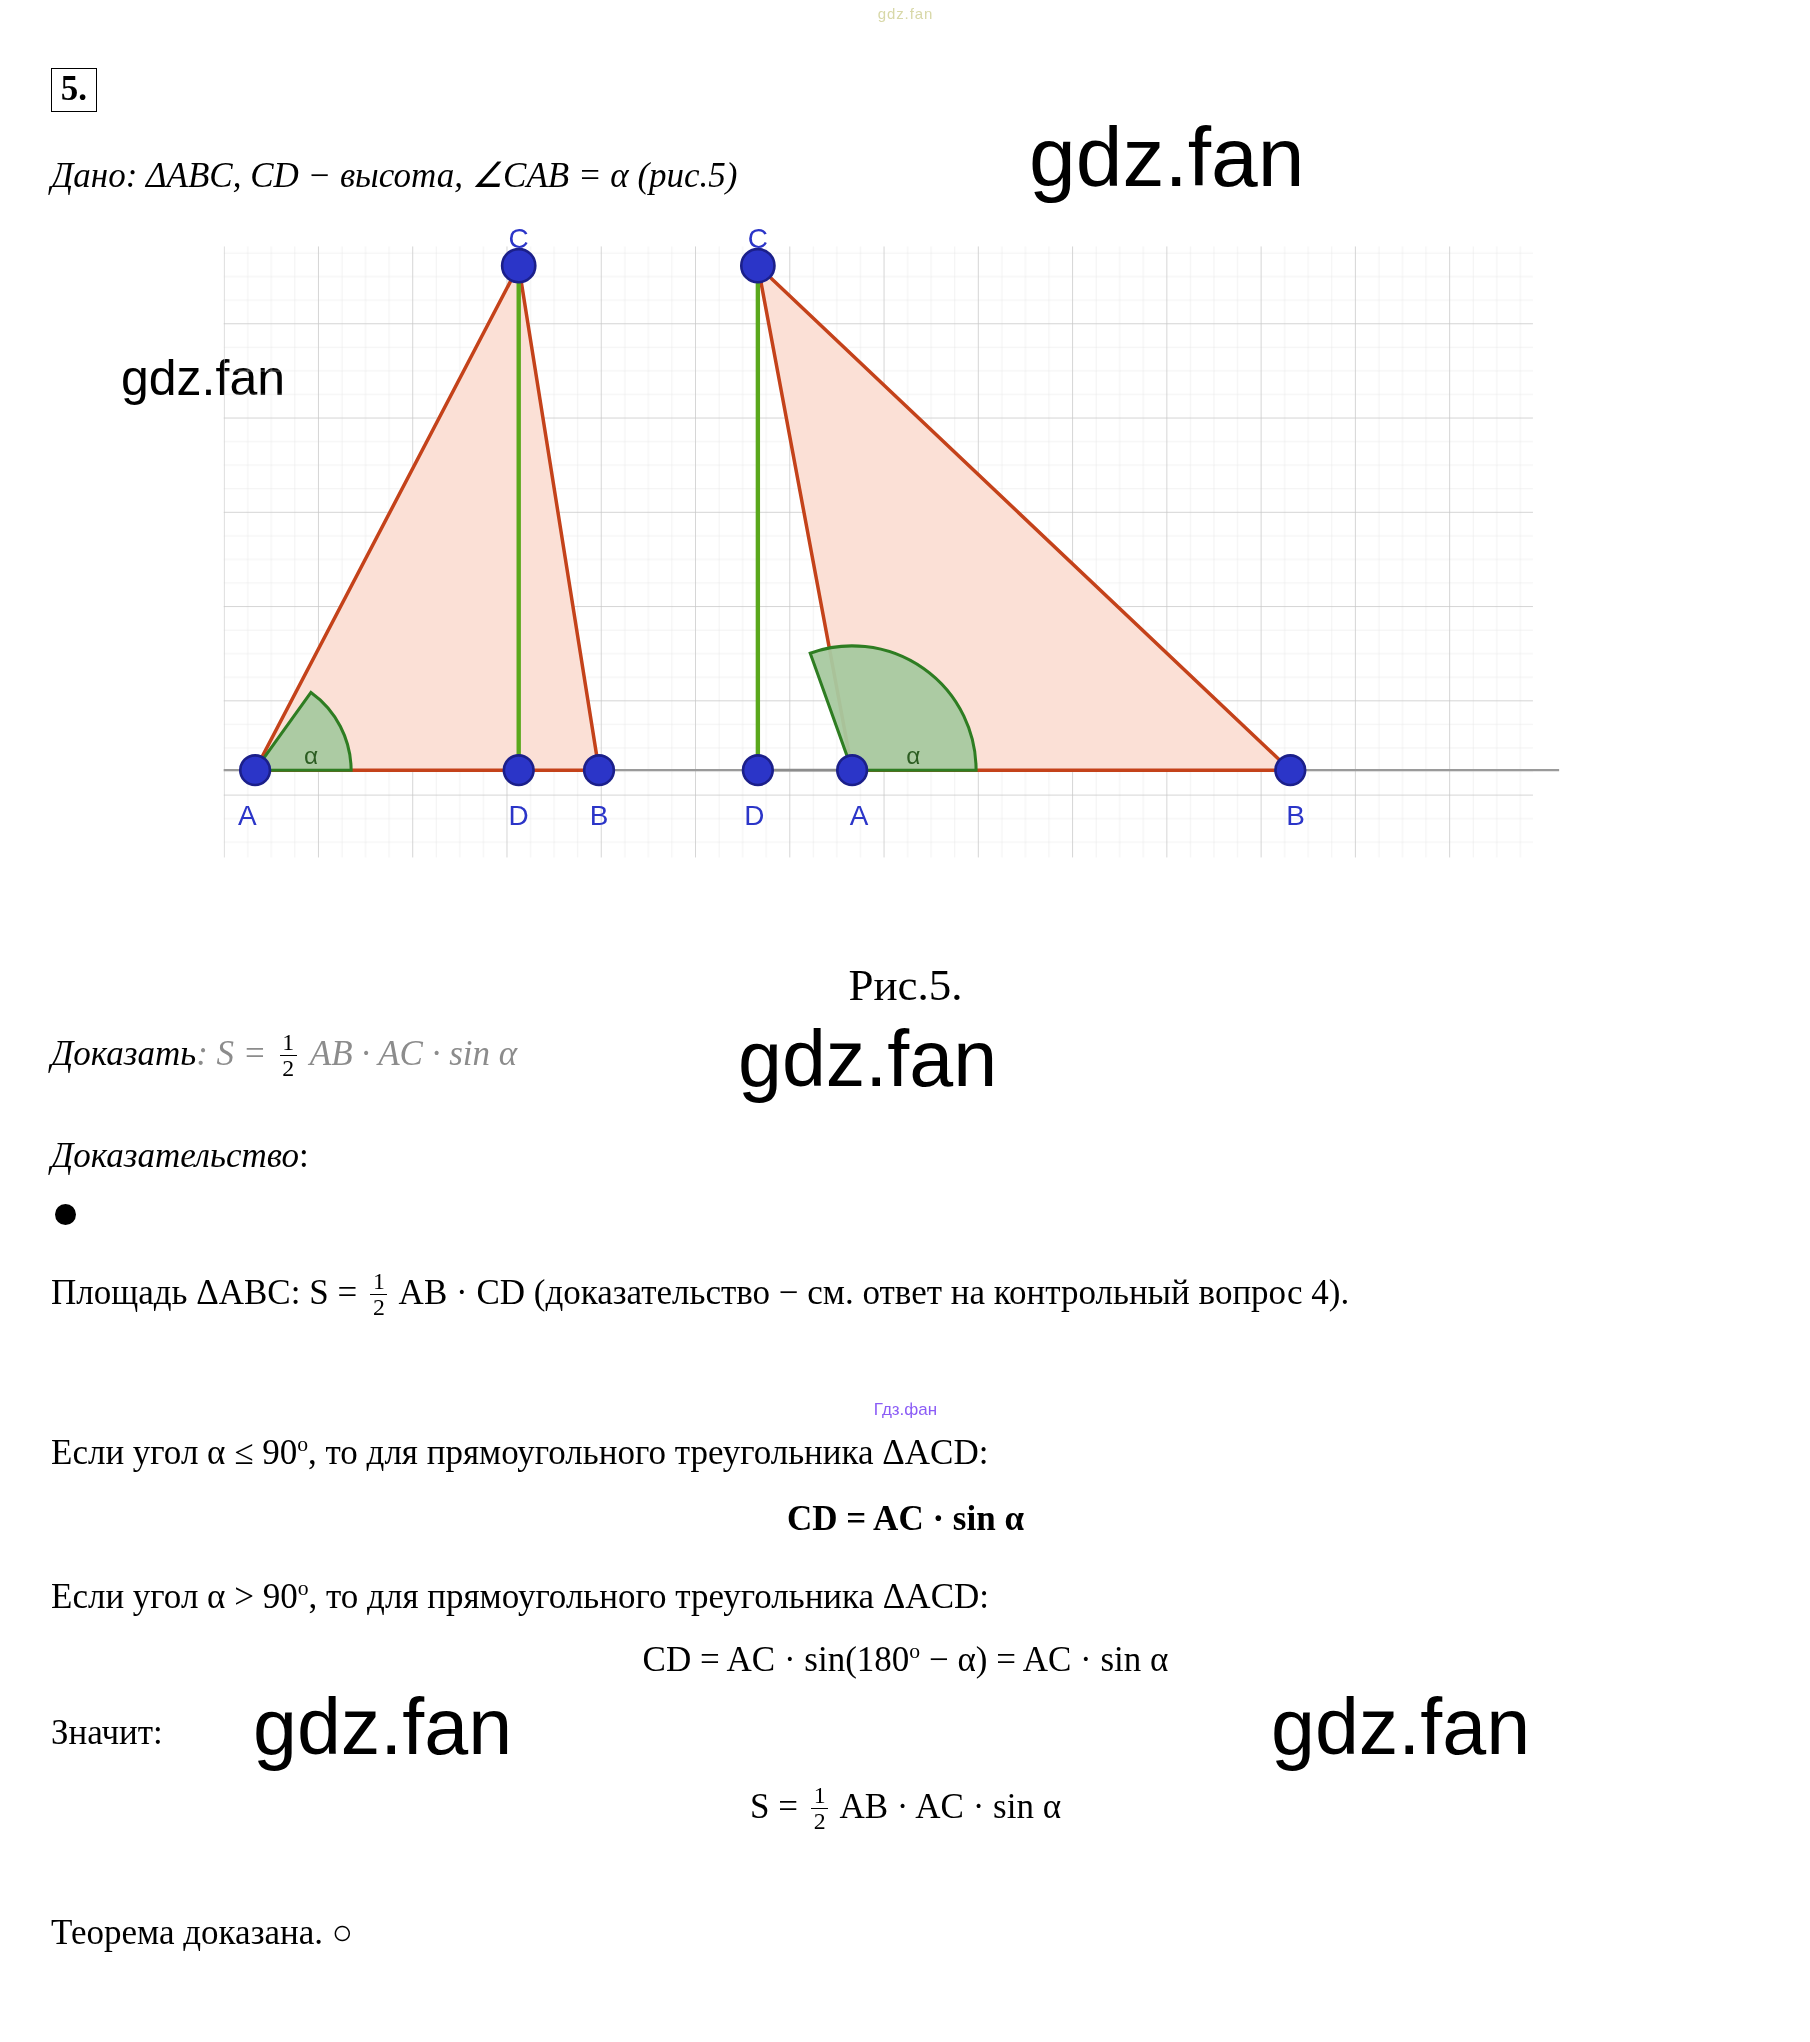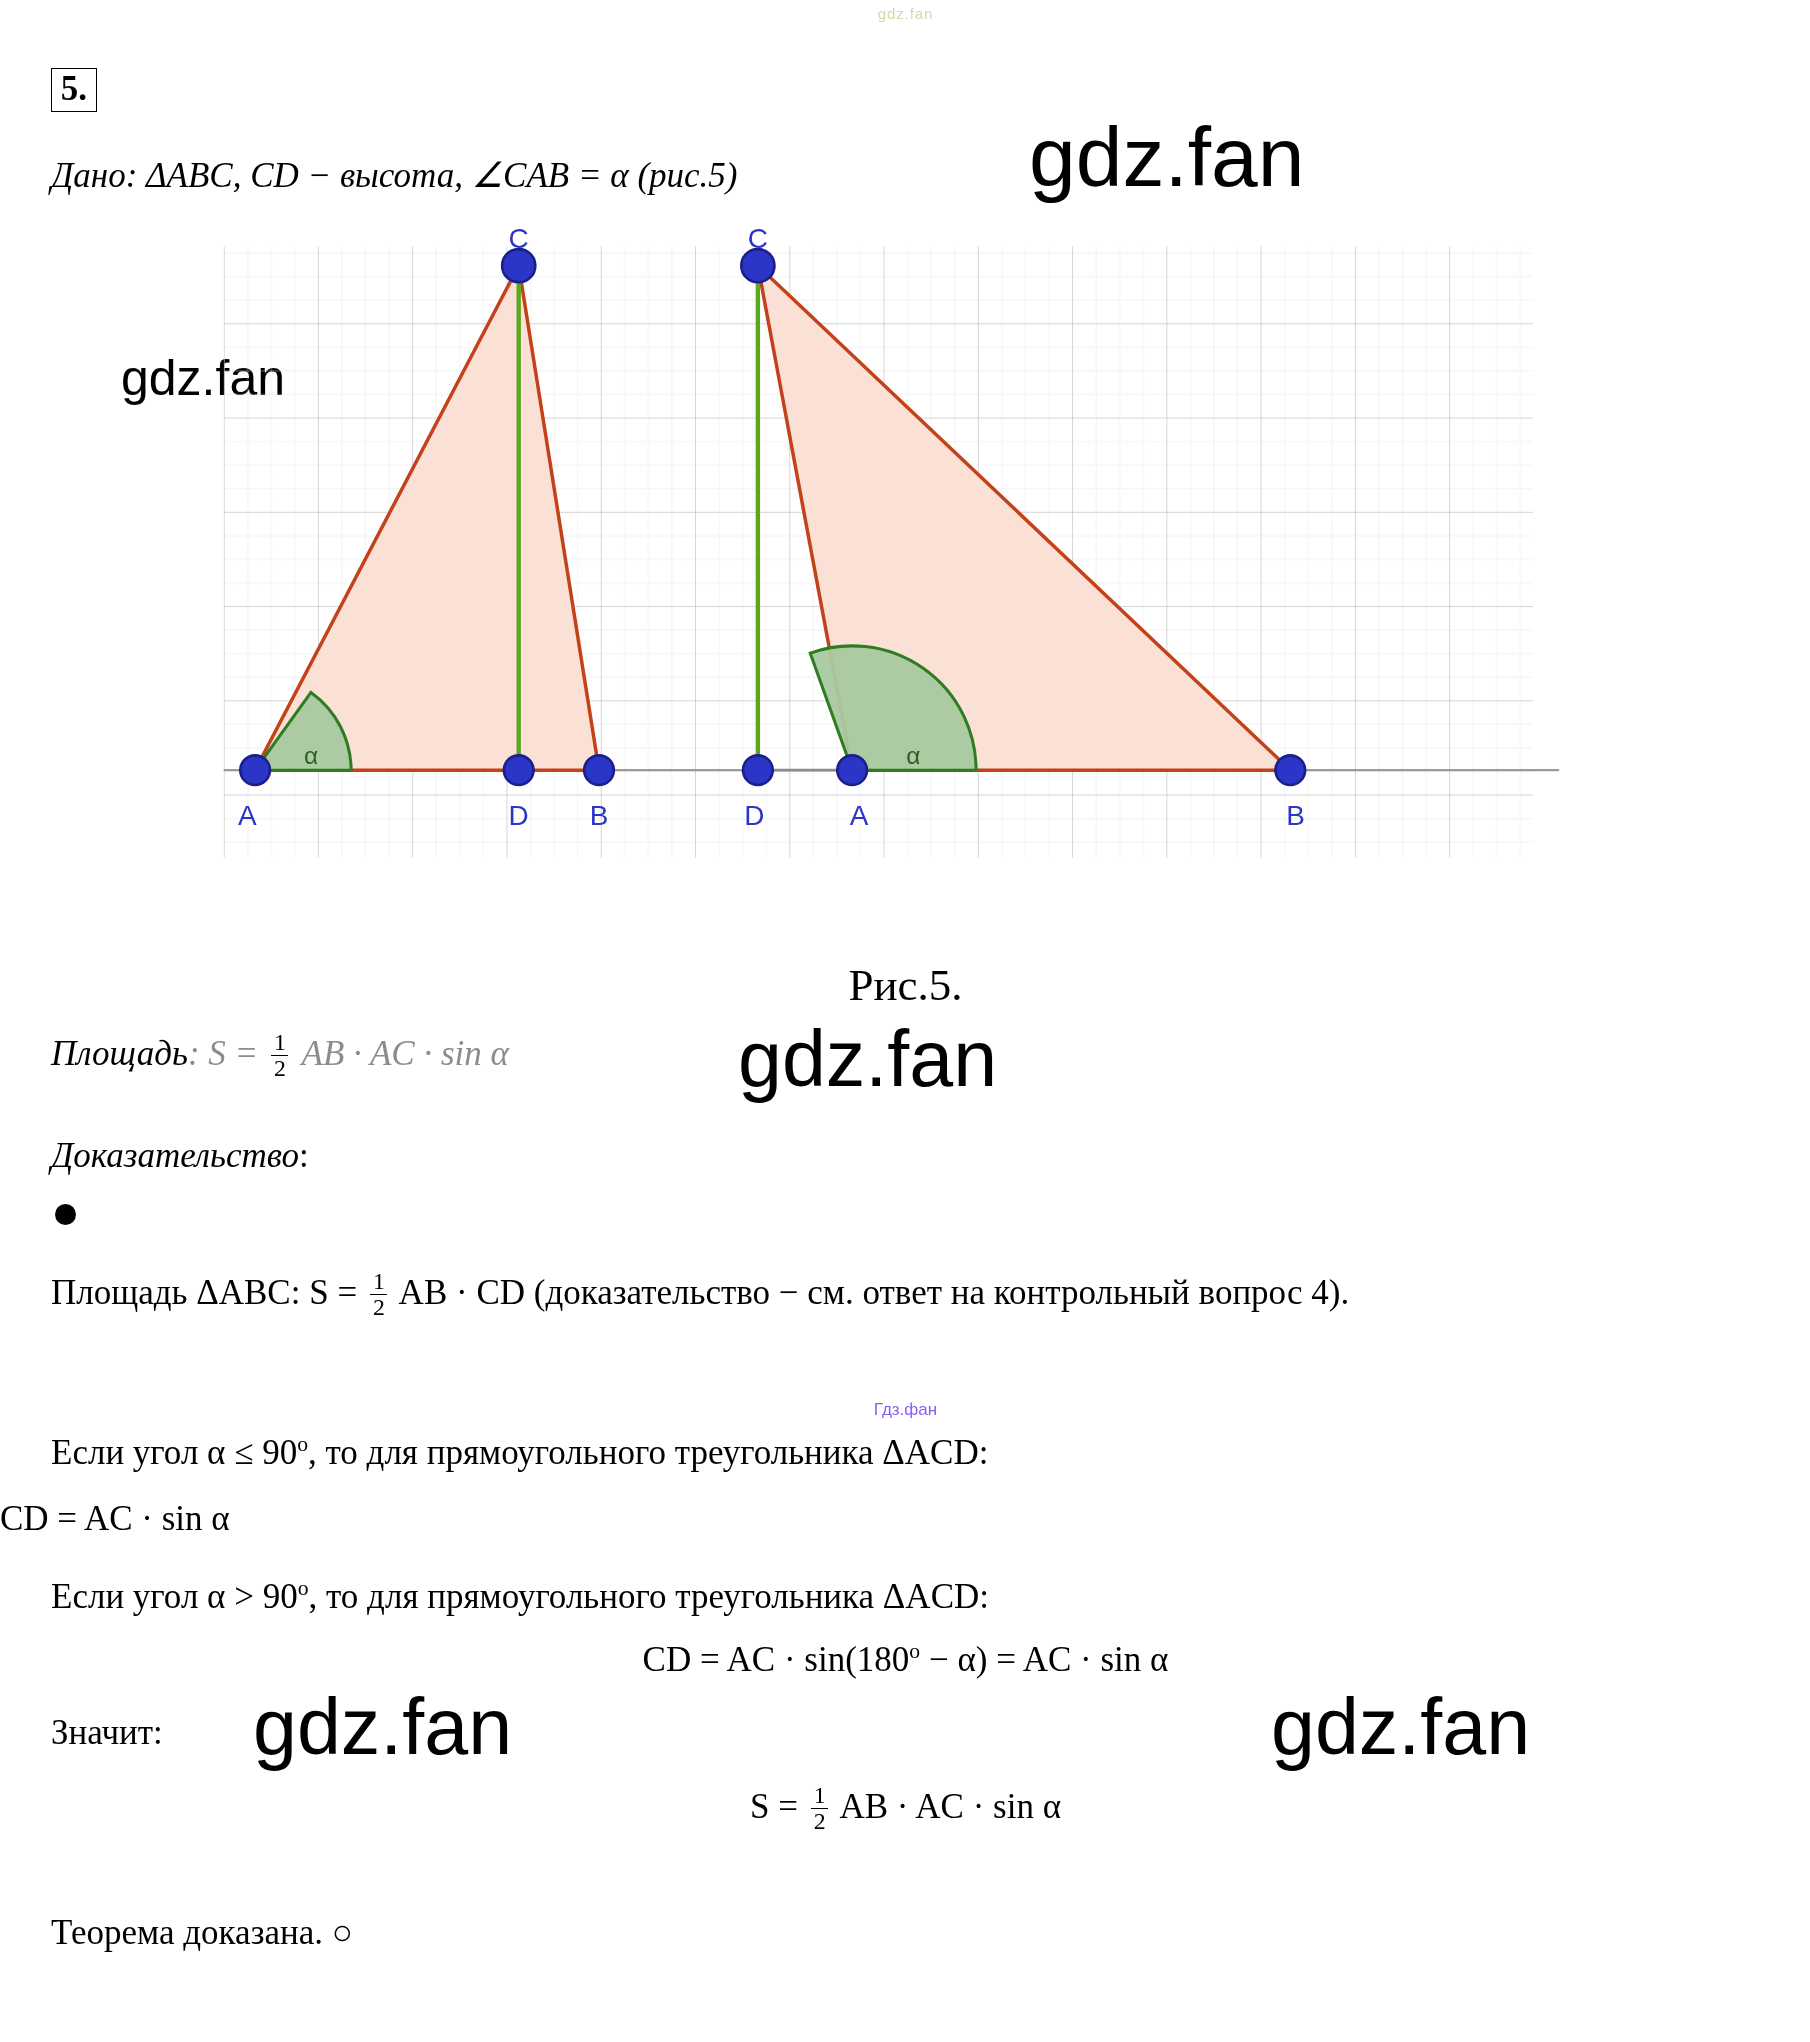--- a/index.html
+++ b/index.html
@@ -108,21 +108,21 @@
     border-radius: 50%;
     background: #000;
   }
   .area-par {
     left: 51px;
     top: 1268px;
     width: 1708px;
     text-align: justify;
   }
   .cond1 { left: 51px; top: 1428px; white-space: nowrap; }
-  .fml1 { left: 0; top: 1494px; width: 100%; text-align: left; }
+  .fml1 { left: 0; top: 1494px; width: 100%; text-align: center; font-weight: bold; }
   .cond2 { left: 51px; top: 1572px; white-space: nowrap; }
   .fml2 { left: 0; top: 1635px; width: 100%; text-align: center; }
   .means { left: 51px; top: 1708px; }
   .fml3 { left: 0; top: 1782px; width: 100%; text-align: center; }
   .qed { left: 51px; top: 1908px; text-align: center; }
 
   .it { font-style: italic; margin-top: 18px; }
   .frac {
     display: inline-block;
     vertical-align: middle;
@@ -207,21 +207,21 @@
       <text x="1228" y="683" font-family="Liberation Sans, sans-serif" font-size="32" fill="#2b35c8" text-anchor="middle">B</text>
       <text x="608" y="683" font-family="Liberation Sans, sans-serif" font-size="32" fill="#2b35c8" text-anchor="middle">D</text>
       <text x="612" y="22" font-family="Liberation Sans, sans-serif" font-size="32" fill="#2b35c8" text-anchor="middle">C</text>
       <text x="790" y="613" font-family="Liberation Sans, sans-serif" font-size="28" fill="#2c5d22" text-anchor="middle">α</text>
     </svg>
   </div>
 
   <div class="fig-caption">Рис.5.</div>
 
   <div class="para prove-line">
-    <span class="it">Площадь</span><span class="it gray">: S =</span>
+    <span class="it">Доказать</span><span class="it gray">: S =</span>
     <span class="frac">
       <span class="num">1</span>
       <span class="den">2</span>
     </span>
     <span class="it gray">AB · AC · sin α</span>
   </div>
 
   <div class="para proof-line">
     <span>Доказательство</span><span class="rom">:</span>
   </div>

